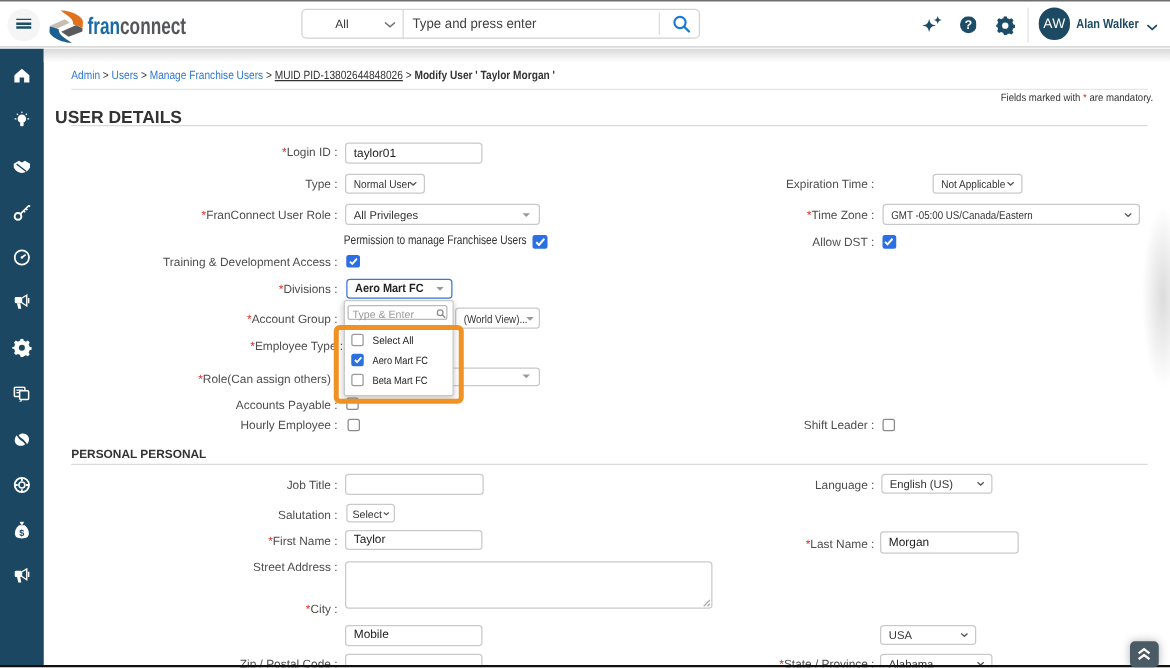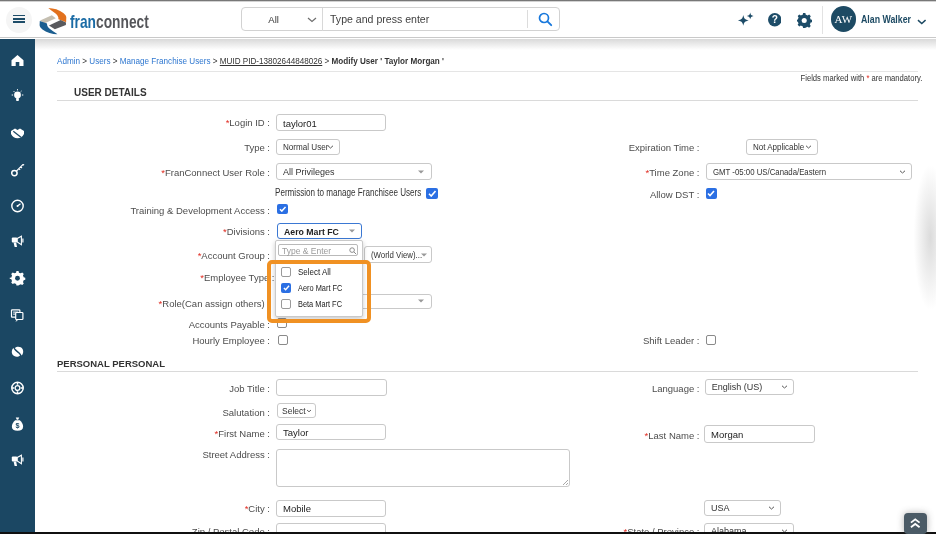--- a/index.html
+++ b/index.html
@@ -58,37 +58,37 @@
 <svg class="abs" style="left:767.8px;top:13.3px;" width="13.5" height="13.5" viewBox="0 0 14 14">
   <circle cx="7" cy="7" r="7" fill="#1d4c68"></circle>
   <text x="7" y="10.8" font-size="10.5" font-weight="bold" fill="#fff" text-anchor="middle" font-family="Liberation Sans, sans-serif">?</text>
 </svg>
 <svg class="abs" style="left:796.8px;top:12.5px;" width="15" height="15" viewBox="0 0 16 16">
   <path fill="#1d4c68" d="M6.8 0h2.4l0.45 1.8a6.2 6.2 0 0 1 1.9 0.8l1.75-0.95 1.7 1.7-0.95 1.75a6.2 6.2 0 0 1 0.8 1.9L16.6 7.4v2.4l-1.8 0.45a6.2 6.2 0 0 1-0.8 1.9l0.95 1.75-1.7 1.7-1.75-0.95a6.2 6.2 0 0 1-1.9 0.8L9.2 16H6.8l-0.45-1.8a6.2 6.2 0 0 1-1.9-0.8l-1.75 0.95-1.7-1.7 0.95-1.75a6.2 6.2 0 0 1-0.8-1.9L-0.6 9.8V7.4l1.8-0.45a6.2 6.2 0 0 1 0.8-1.9L1.05 3.3l1.7-1.7 1.75 0.95a6.2 6.2 0 0 1 1.9-0.8L6.8 0z" transform="translate(-0.3,0)"></path>
   <circle cx="7.7" cy="8" r="2.7" fill="#fff"></circle>
 </svg>
 <div class="abs" style="left:822px;top:6px;width:1px;height:28px;background:#e2e2e2;"></div>
 <div class="abs" style="left:830.7px;top:6.4px;width:25.6px;height:25.6px;border-radius:50%;background:#1d4a63;"></div>
-<div class="abs" style="left:830.7px;top:13px;width:25.6px;text-align:center;font-size:11px;color:#fff;line-height:12px;letter-spacing:0.2px;font-family:Liberation Serif, serif;">AW</div>
+<div class="abs" style="left:830.7px;top:13px;width:25.6px;text-align:center;font-size:11px;color:#fff;line-height:12px;letter-spacing:0.2px;">AW</div>
 <div class="abs" style="left:861.3px;top:13.3px;line-height:13px;font-size:10.5px;font-weight:bold;color:#1d4a63;transform:scaleX(0.837);transform-origin:0 0;white-space:nowrap;">Alan Walker</div>
 <svg class="abs" style="left:916.5px;top:18.5px;" width="9.5" height="6" viewBox="0 0 10 6">
     <path d="M1 1l4 3.6L9 1" stroke="#1d4a63" stroke-width="1.5" fill="none"></path>
   </svg>
 
 <div class="abs" style="left:0;top:38.5px;width:34.5px;height:493.5px;background:#1b4763;"></div>
 
 <div class="abs" style="left:34.5px;top:38.5px;width:901.5px;height:11px;background:linear-gradient(#d9d9d9,#ffffff);"></div>
 
 <div class="abs" style="left:56.7px;top:55px;line-height:11px;font-size:9.5px;color:#333;white-space:nowrap;transform:scaleX(0.855);transform-origin:0 0;">
   <span style="color:#2e77d0;">Admin</span> &gt; <span style="color:#2e77d0;">Users</span> &gt; <span style="color:#2e77d0;">Manage Franchise Users</span> &gt; <span style="text-decoration:underline;">MUID PID-13802644848026</span> &gt; <span style="font-weight:bold;">Modify User ' Taylor Morgan '</span>
 </div>
 <div class="abs" style="left:57px;top:71.2px;width:860.5px;height:1px;background:#e5e5e5;"></div>
 <div class="abs" style="right:13.5px;top:73.8px;line-height:9px;font-size:8.5px;color:#333;transform:scaleX(0.9);transform-origin:100% 0;white-space:nowrap;">Fields marked with <span class="red">*</span> are mandatory.</div>
 
-<div class="abs" style="left:74px;top:87.8px;font-size:10px;line-height:10px;font-weight:bold;color:#333;">USER DETAILS</div>
+<div class="abs" style="left:44px;top:87.8px;font-size:14px;line-height:10px;font-weight:bold;color:#333;">USER DETAILS</div>
 <div class="abs" style="left:57px;top:100.2px;width:860.5px;height:1px;background:#dadada;"></div>
 
 <div class="lbl" style="right:666px;top:117px;"><span class="red">*</span>Login ID&nbsp;:</div>
 <div class="inp" style="left:276px;top:114.3px;width:110px;height:16.5px;">
     <span class="v" style="font-weight:normal;">taylor01</span>
   </div>
 
 <div class="lbl" style="right:666px;top:142px;">Type&nbsp;:</div>
 <div class="sel" style="left:276px;top:139px;width:63.5px;height:16px;">
     <span class="t" style="transform:translateY(-50%) scaleX(0.9);">Normal User</span>
@@ -215,21 +215,21 @@
 <div class="inp" style="left:704.1px;top:425.2px;width:111.3px;height:17.5px;">
     <span class="v">Morgan</span>
   </div>
 
 <div class="lbl" style="right:666px;top:449px;margin-left:11px;">Street Address&nbsp;:</div>
 <div class="inp" style="left:276px;top:448.8px;width:294px;height:38.4px;"></div>
 <svg class="abs" style="left:562px;top:479px;" width="7" height="7" viewBox="0 0 7 7">
     <path d="M6 1L1 6M6 4L4 6" stroke="#a9a9a9" stroke-width="1"></path>
   </svg>
 
-<div class="lbl" style="right:666px;top:503px;margin-left:24px;"><span class="red">*</span>City&nbsp;:</div>
+<div class="lbl" style="right:666px;top:482px;margin-left:24px;"><span class="red">*</span>City&nbsp;:</div>
 <div class="inp" style="left:276px;top:500.3px;width:110px;height:16.3px;">
     <span class="v">Mobile</span>
   </div>
 <div class="lbl" style="right:236.5px;top:503px;margin-top:34px;">Country&nbsp;:</div>
 <div class="sel" style="left:704.1px;top:500.3px;width:77.3px;height:15.5px;">
     <span class="t">USA</span>
     <svg class="chev" width="7" height="4.5" viewBox="0 0 7 4.5">
       <path d="M1 1l2.5 2.3L6 1" stroke="#555" stroke-width="1" fill="none"></path>
     </svg>
   </div>

